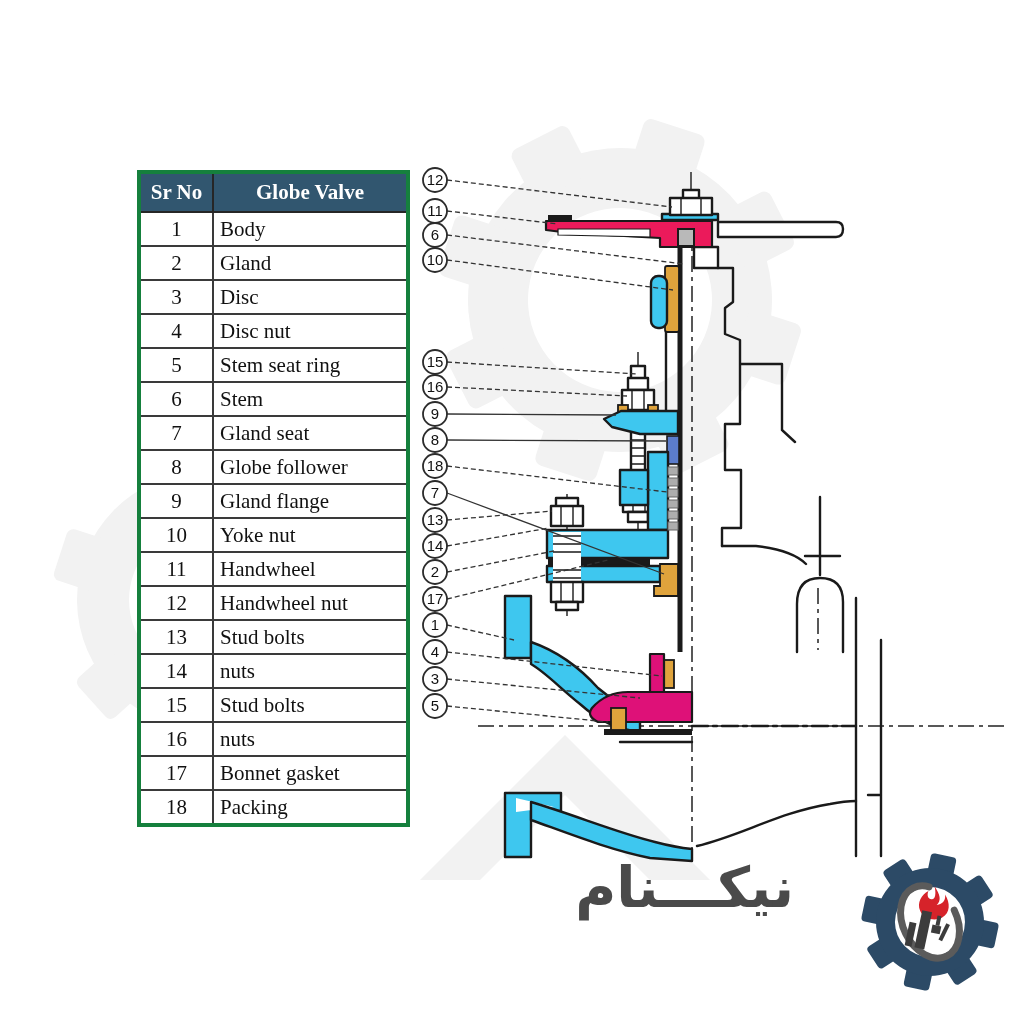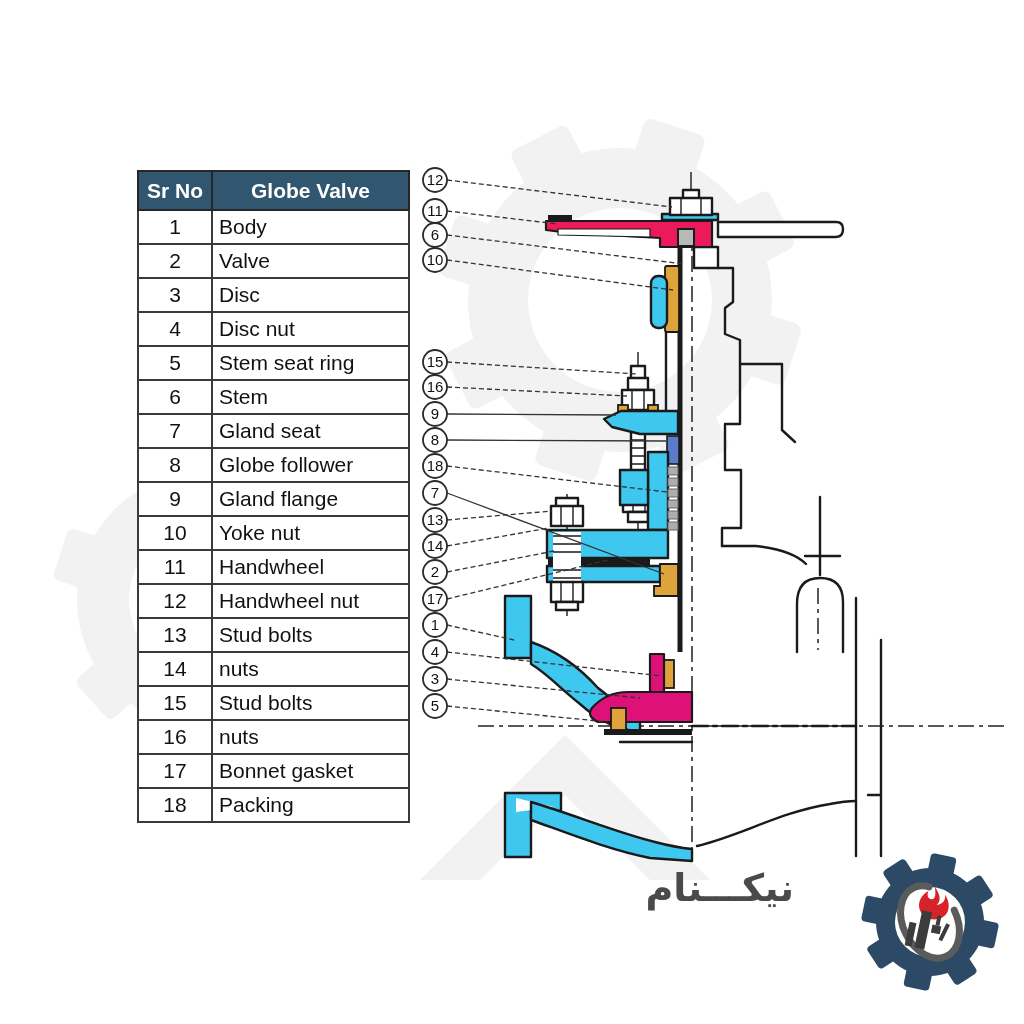--- a/index.html
+++ b/index.html
@@ -8,21 +8,21 @@
     --header-bg:#31566F; --header-tx:#ffffff; --wm:#f2f2f2;
     --logo-blue:#2C4A66; --logo-red:#D6232A; --logo-gray:#4a4a4a;
   }
   html,body{margin:0;padding:0;}
   body{width:1024px;height:1024px;position:relative;background:#ffffff;
        font-family:"Liberation Sans", sans-serif;overflow:hidden;}
 
   
   .parts-table{position:absolute;left:137px;top:170px;width:273px;
     border-collapse:collapse;table-layout:fixed;background:#0369a1;
-    border:2px solid #15803d;font-family:Liberation Sans, sans-serif;}
+    border:4px solid #15803d;font-family:Liberation Serif, serif;}
   .parts-table th{background:var(--header-bg);color:var(--header-tx);
     font-size:21px;font-weight:bold;height:37px;border:2px solid #262626;padding:0;}
   .parts-table td{border:2px solid #3a3a3a;font-size:21px;color:#111;
     height:32px;padding:0 17px 0 6px;background:#fff;}
   .parts-table col.c1{width:74px;}
   .parts-table td.num{text-align:center;padding:0;}
 
   
   #diagram{position:absolute;left:0;top:0;width:1024px;height:1024px;}
   .oln{fill:none;stroke:var(--ink);stroke-width:2.4;stroke-linejoin:round;stroke-linecap:round;}
@@ -38,21 +38,21 @@
   .wm{fill:var(--wm);}
   .callout-circle{fill:#fff;stroke:#2b2b2b;stroke-width:1.8;}
   .callout-text{font:15px "Liberation Sans", sans-serif;fill:#111;text-anchor:middle;}
   .leader{stroke:#333;stroke-width:1.3;fill:none;}
   .leader.dashed{stroke-dasharray:5 3;}
 
   
   .logo-text{position:absolute;right:230px;top:862px;width:210px;text-align:right;
     direction:rtl;color:var(--logo-gray);font-family:"DejaVu Sans", sans-serif;
     font-weight:bold;}
-  .logo-line{font-size:38px;line-height:52px;white-space:nowrap;}
+  .logo-line{font-size:56px;line-height:52px;white-space:nowrap;}
 </style>
 </head>
 <body>
 
 <svg id="diagram" viewBox="0 0 1024 1024" xmlns="http://www.w3.org/2000/svg">
 
   <g>
     <g transform="rotate(18 620 300)">
       <circle class="wm" cx="620" cy="300" r="152"></circle>
       <g>
@@ -284,21 +284,21 @@
     </tr>
   </thead>
   <tbody id="table-body">
   <tr>
     <td class="num">1</td>
     <td>Body</td>
   </tr>
 
   <tr>
     <td class="num">2</td>
-    <td>Valve</td>
+    <td>Gland</td>
   </tr>
 
   <tr>
     <td class="num">3</td>
     <td>Disc</td>
   </tr>
 
   <tr>
     <td class="num">4</td>
     <td>Disc nut</td>

